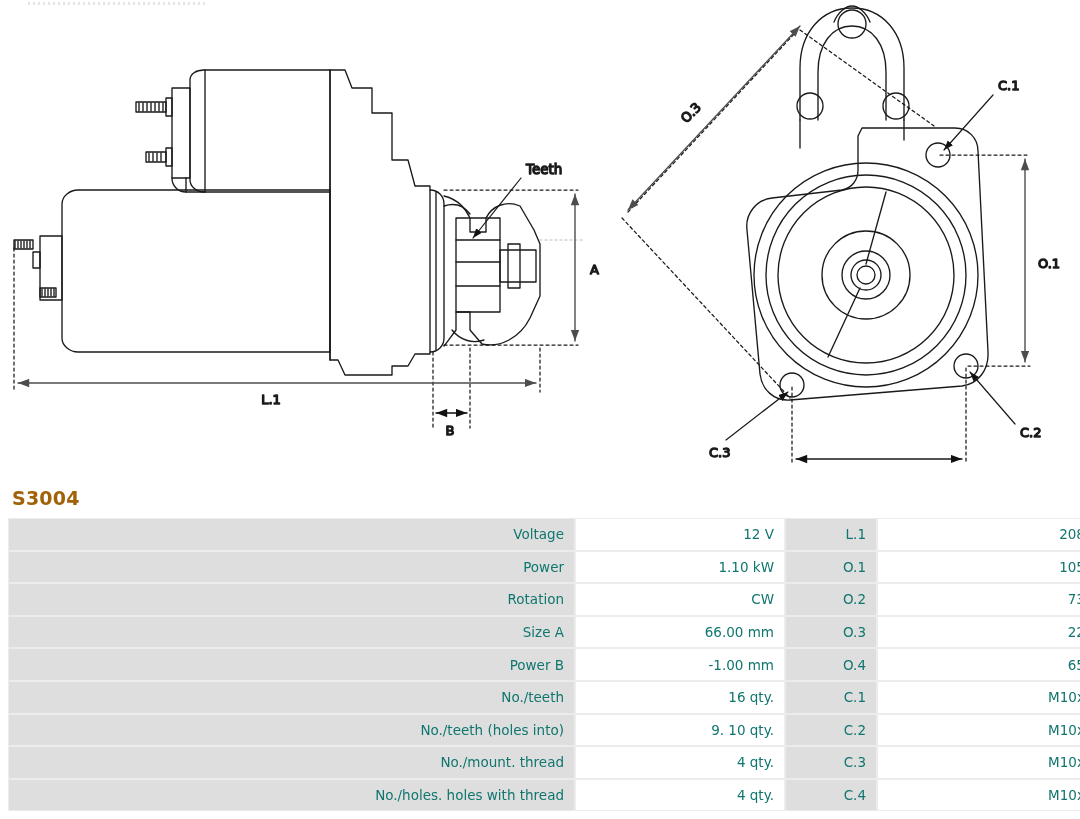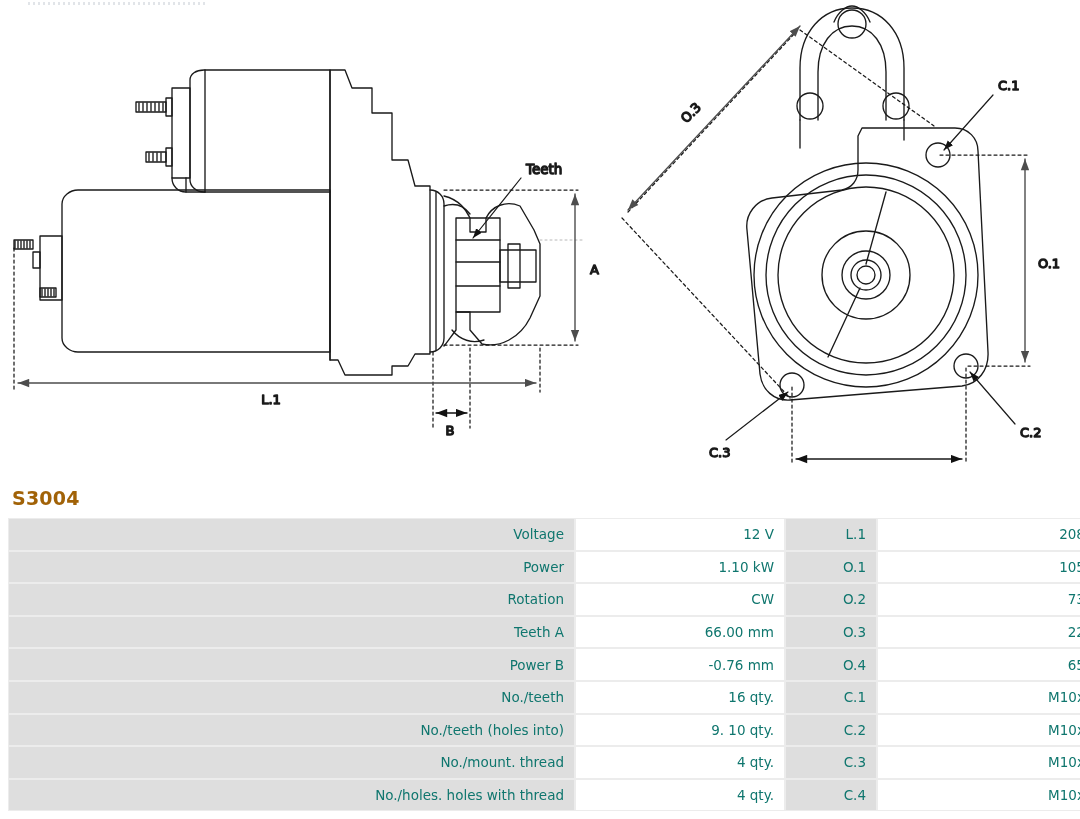--- a/index.html
+++ b/index.html
@@ -305,28 +305,28 @@
         <td class="c-code">O.1</td>
         <td class="c-dim">105.00 mm</td>
       </tr>
       <tr>
         <td class="c-label">Rotation</td>
         <td class="c-value">CW</td>
         <td class="c-code">O.2</td>
         <td class="c-dim">73.00 mm</td>
       </tr>
       <tr>
-        <td class="c-label">Teeth A</td>
+        <td class="c-label">Size A</td>
         <td class="c-value">66.00 mm</td>
         <td class="c-code">O.3</td>
         <td class="c-dim">22.00 mm</td>
       </tr>
       <tr>
         <td class="c-label">Power B</td>
-        <td class="c-value">-0.76 mm</td>
+        <td class="c-value">-1.00 mm</td>
         <td class="c-code">O.4</td>
         <td class="c-dim">65.00 mm</td>
       </tr>
       <tr>
         <td class="c-label">No./teeth</td>
         <td class="c-value">16 qty.</td>
         <td class="c-code">C.1</td>
         <td class="c-dim">M10x1.5 mm</td>
       </tr>
       <tr>

